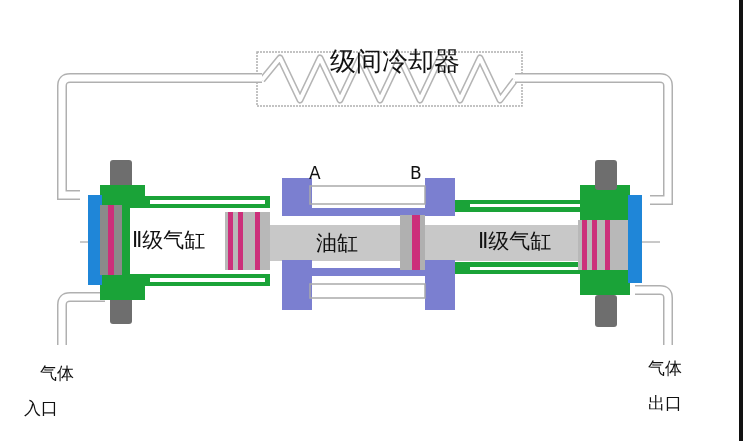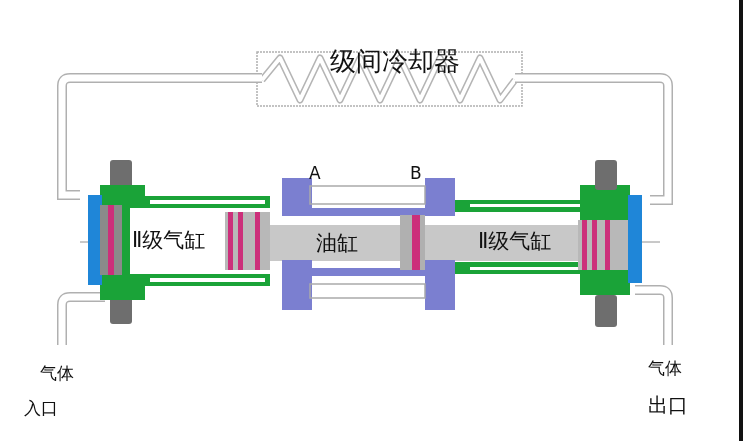--- a/index.html
+++ b/index.html
@@ -5,21 +5,21 @@
   html, body { margin:0; padding:0; }
   body { width:743px; height:441px; background:#ffffff; position:relative; overflow:hidden;
          font-family:"DejaVu Sans", sans-serif; }
   #stage { position:absolute; left:0; top:0; width:743px; height:441px; }
   .edge { position:absolute; left:739px; top:0; width:4px; height:441px; background:#111; }
   .lbl { position:absolute; color:#111; white-space:nowrap; }
   .title { left:330px; top:0; font-size:26px;margin-top:44px; }
   .inlet1 { left:40px; top:362px; font-size:17px; }
   .inlet2 { left:24px; top:397px; font-size:17px; }
   .outlet1 { left:648px; top:357px; font-size:17px; }
-  .outlet2 { left:648px; top:392px; font-size:20px; }
+  .outlet2 { left:648px; top:392px; font-size:17px; }
   .cyl1 { left:132px; top:226px; font-size:21px; }
   .oil { left:316px; top:229px; font-size:21px; }
   .cyl2 { left:478px; top:227px; font-size:21px; }
   .pa { left:309px; top:163px; font-size:17px; }
   .pb { left:410px; top:163px; font-size:17px; }
 </style>
 </head>
 <body>
 
 <div id="stage">

